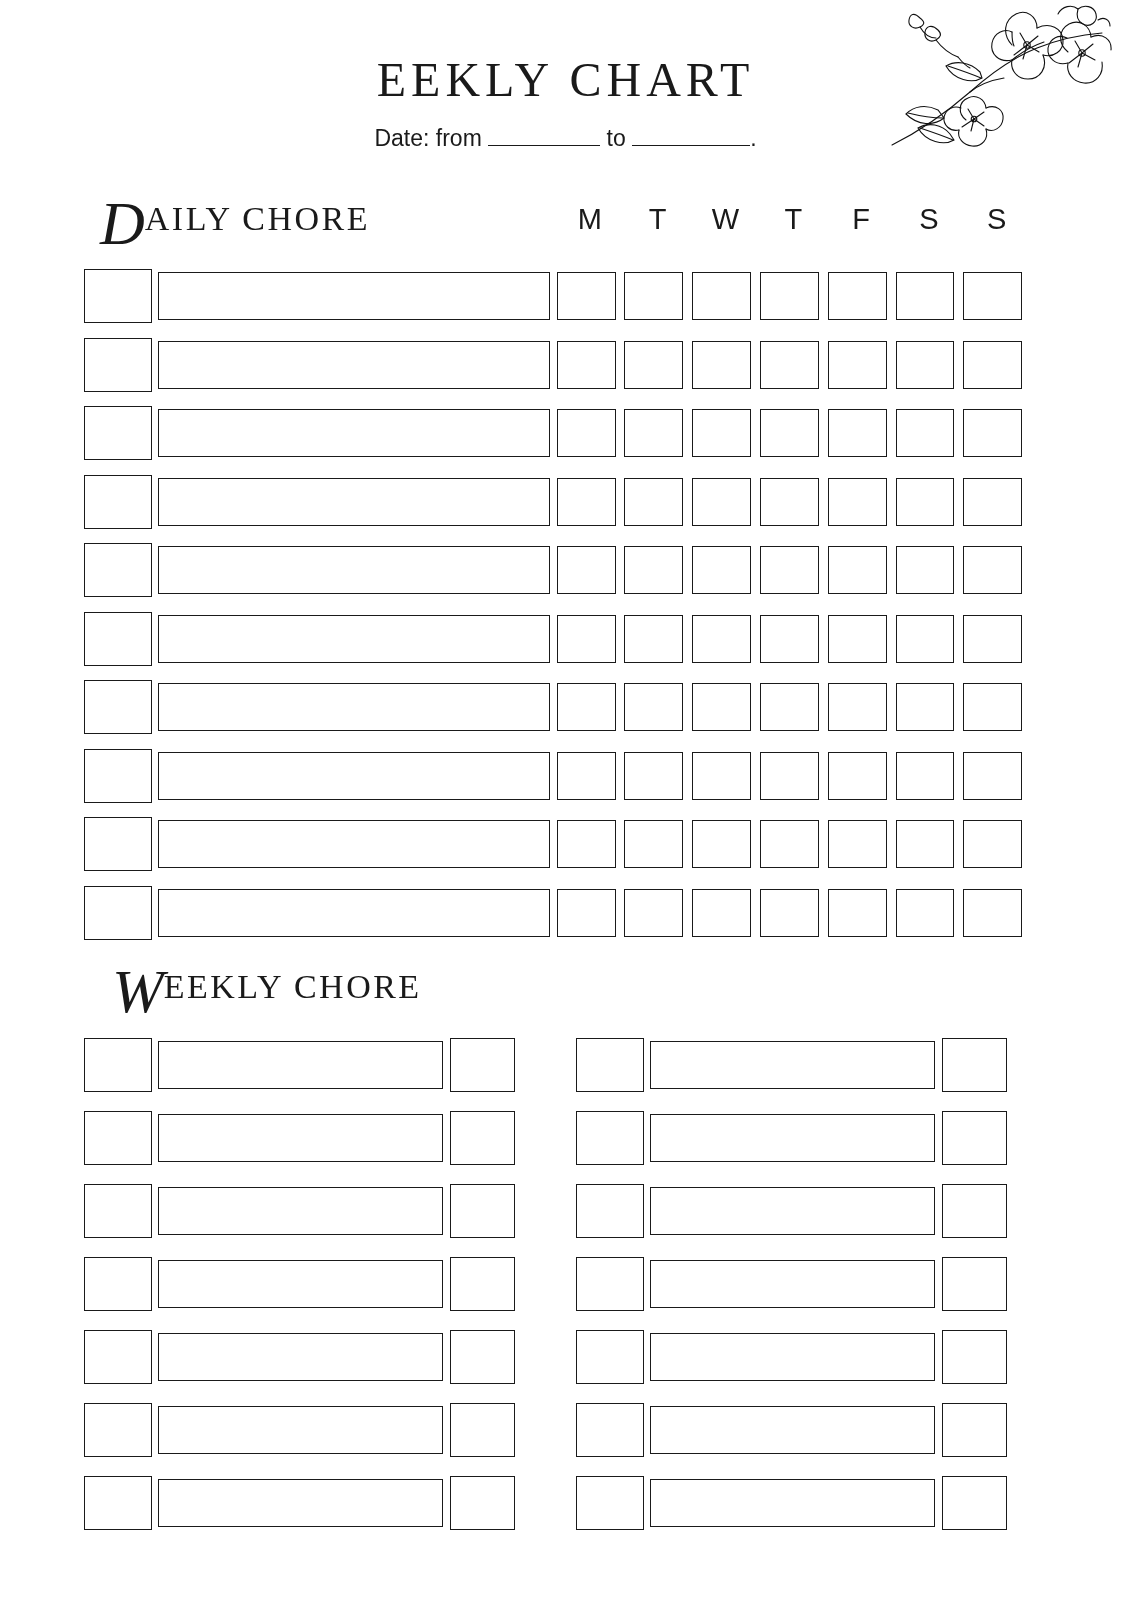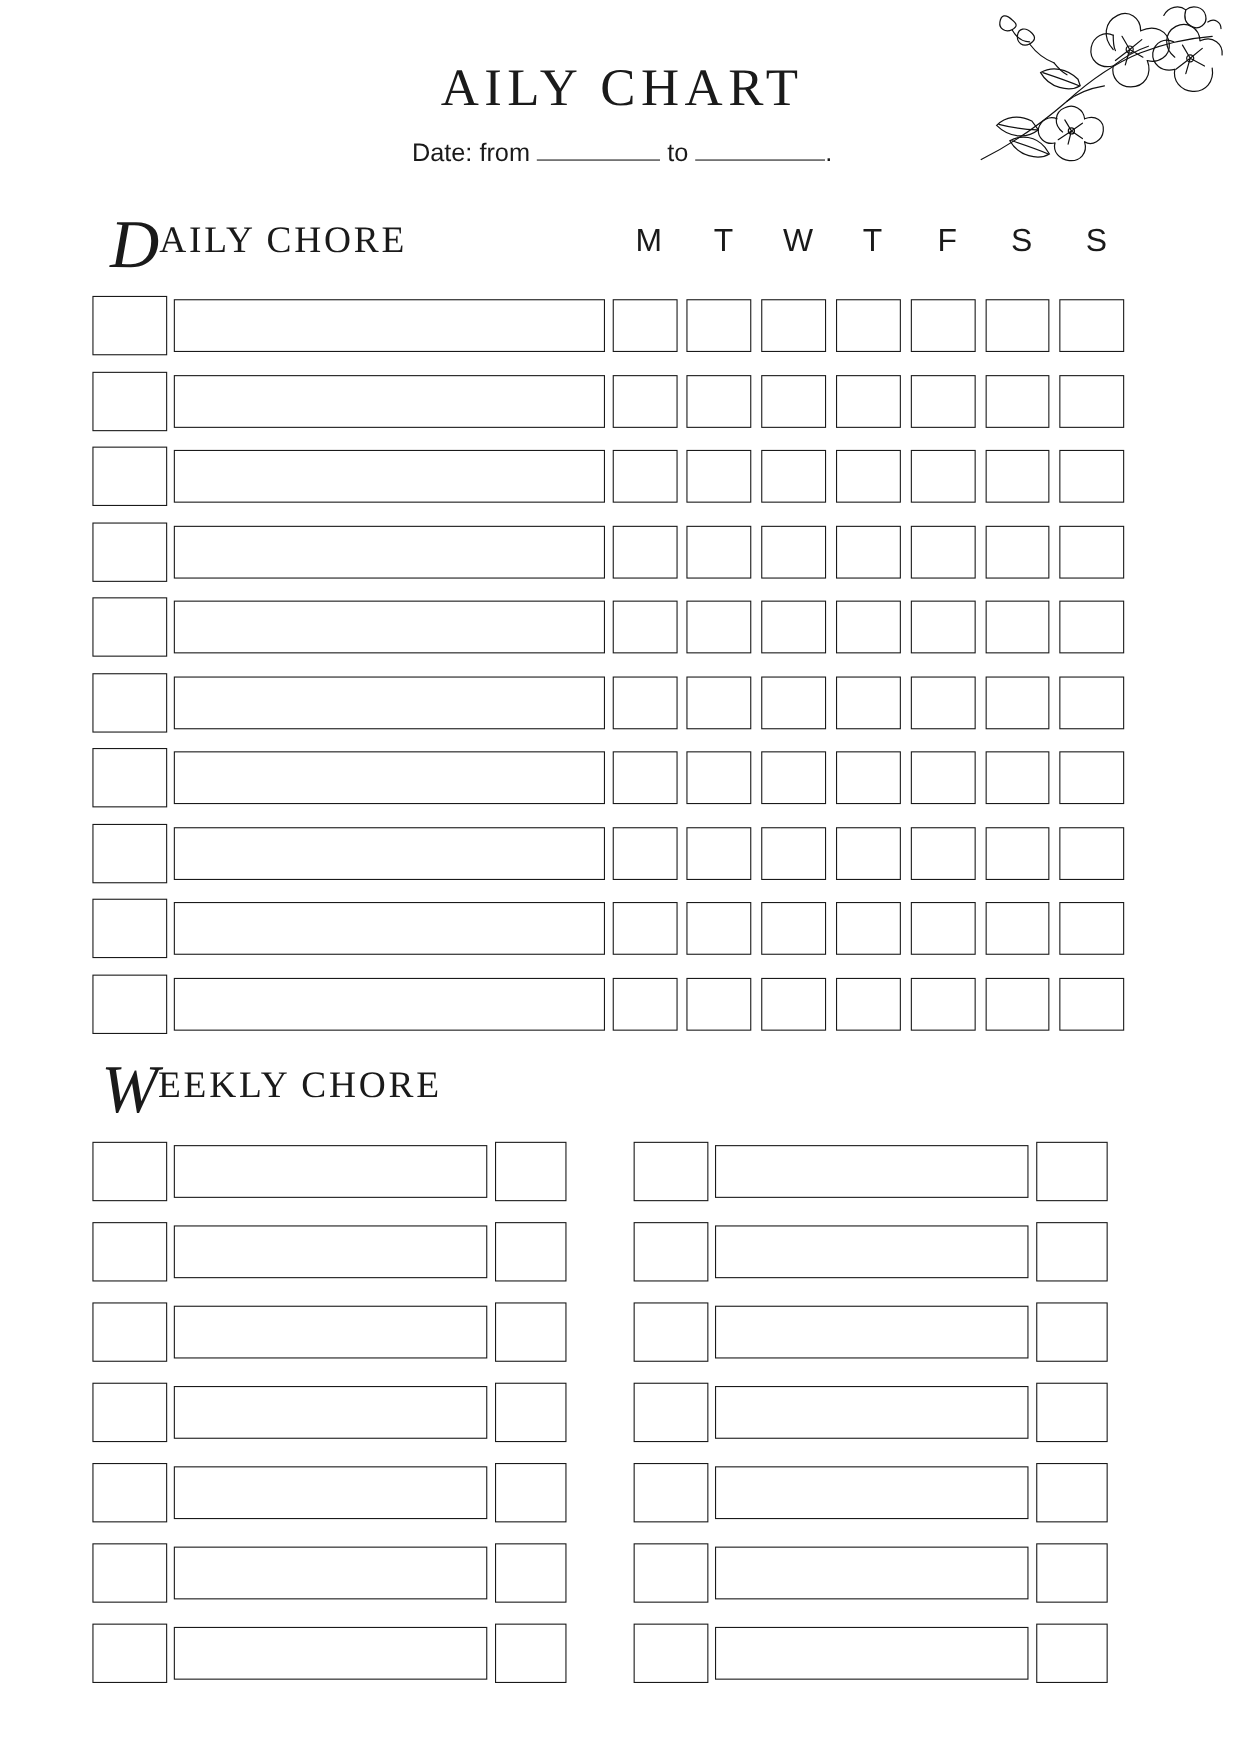--- a/index.html
+++ b/index.html
@@ -68,21 +68,21 @@
     font-size: 62px;
     line-height: 1;
     vertical-align: -14px;
     letter-spacing: 0px;
   }
   .section-heading .rest {
     font-size: 34px;
     letter-spacing: 2.5px;
   }
   #daily-heading { top: 192px; left: 100px; }
-  #weekly-heading { top: 960px; left: 92px; }
+  #weekly-heading { top: 960px; left: 112px; }
 
   
   .day-row {
     position: absolute;
     top: 203px;
     left: 556px;
     width: 475px;
     display: flex;
   }
   .day-letter {
@@ -152,21 +152,21 @@
     margin-right: 7px;
   }
   .weekly-end {
     width: 65px;
     height: 54px;
   }
 </style>
 </head>
 <body>
 
-<div class="page-title">AILY CHART</div>
+<div class="page-title">EEKLY CHART</div>
 
 <div class="date-line">
   <span>Date: from</span>
   <span class="blank blank-1"></span>
   <span>to</span>
   <span class="blank blank-2"></span><span>.</span>
 </div>
 
 <div class="floral">
   <svg viewBox="0 0 250 155" width="250" height="155" xmlns="http://www.w3.org/2000/svg">

